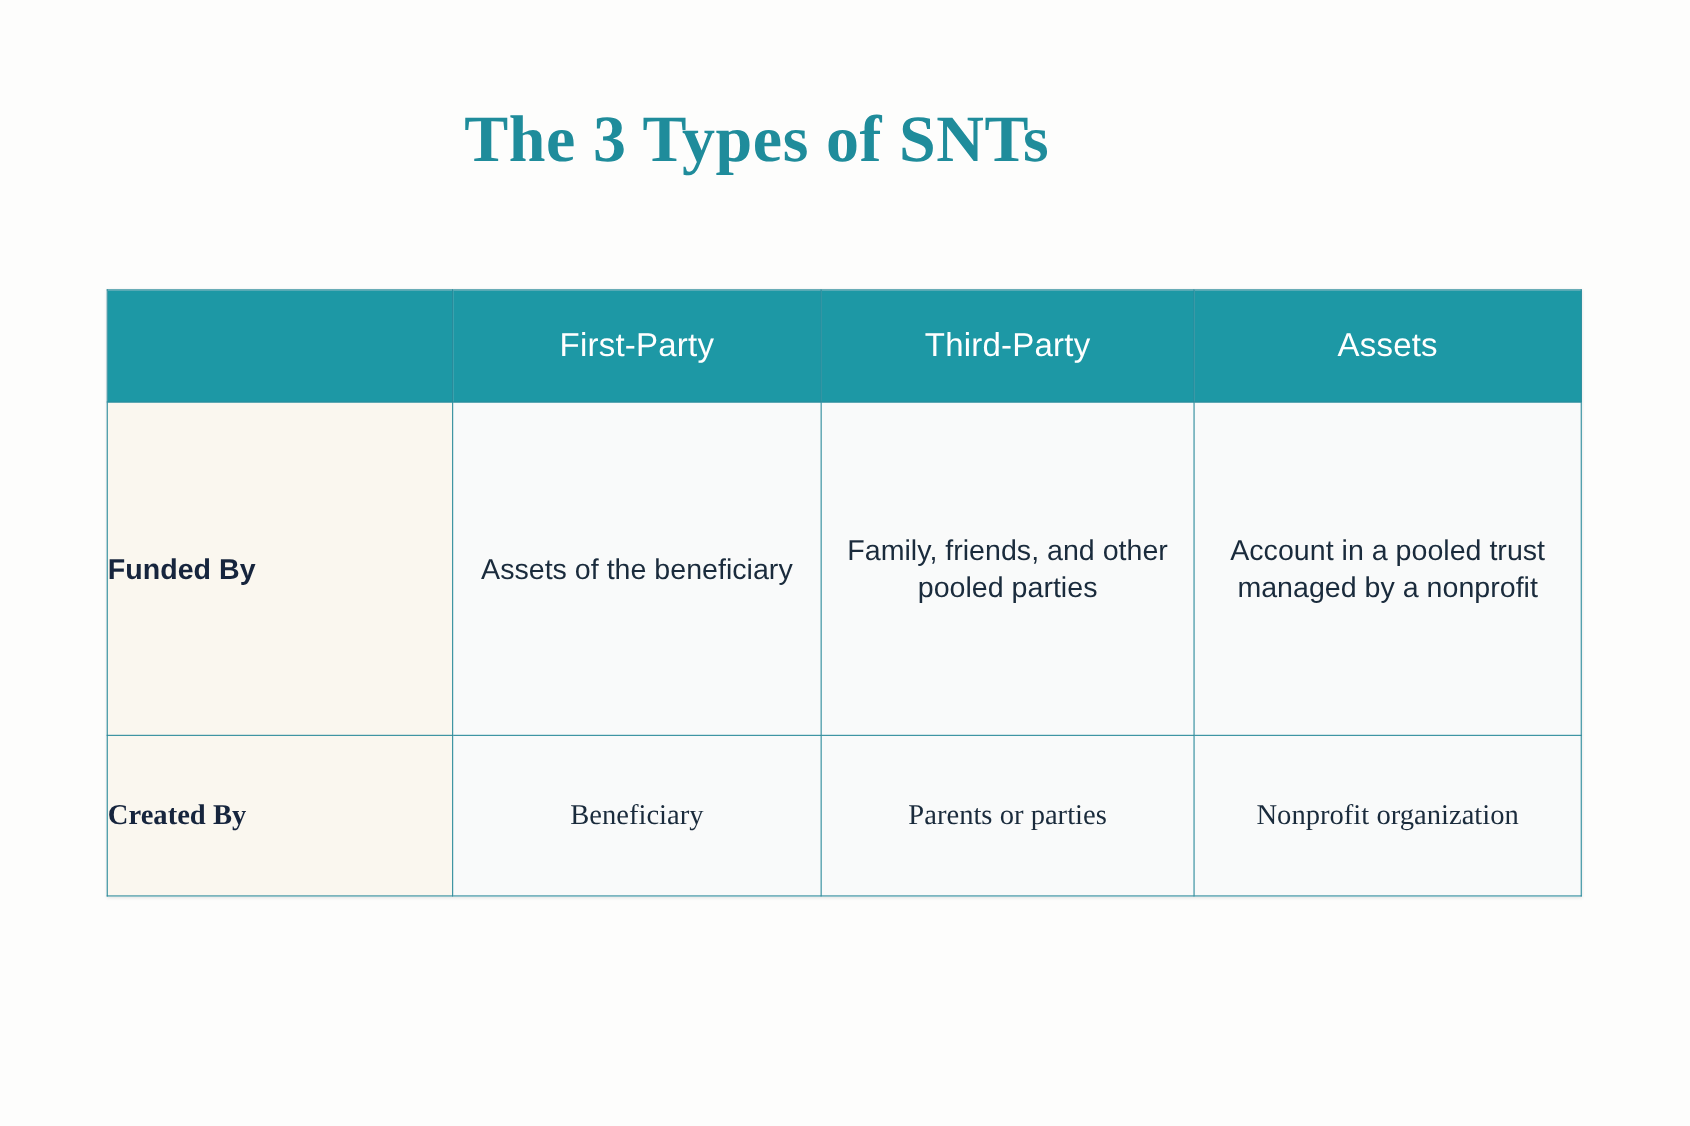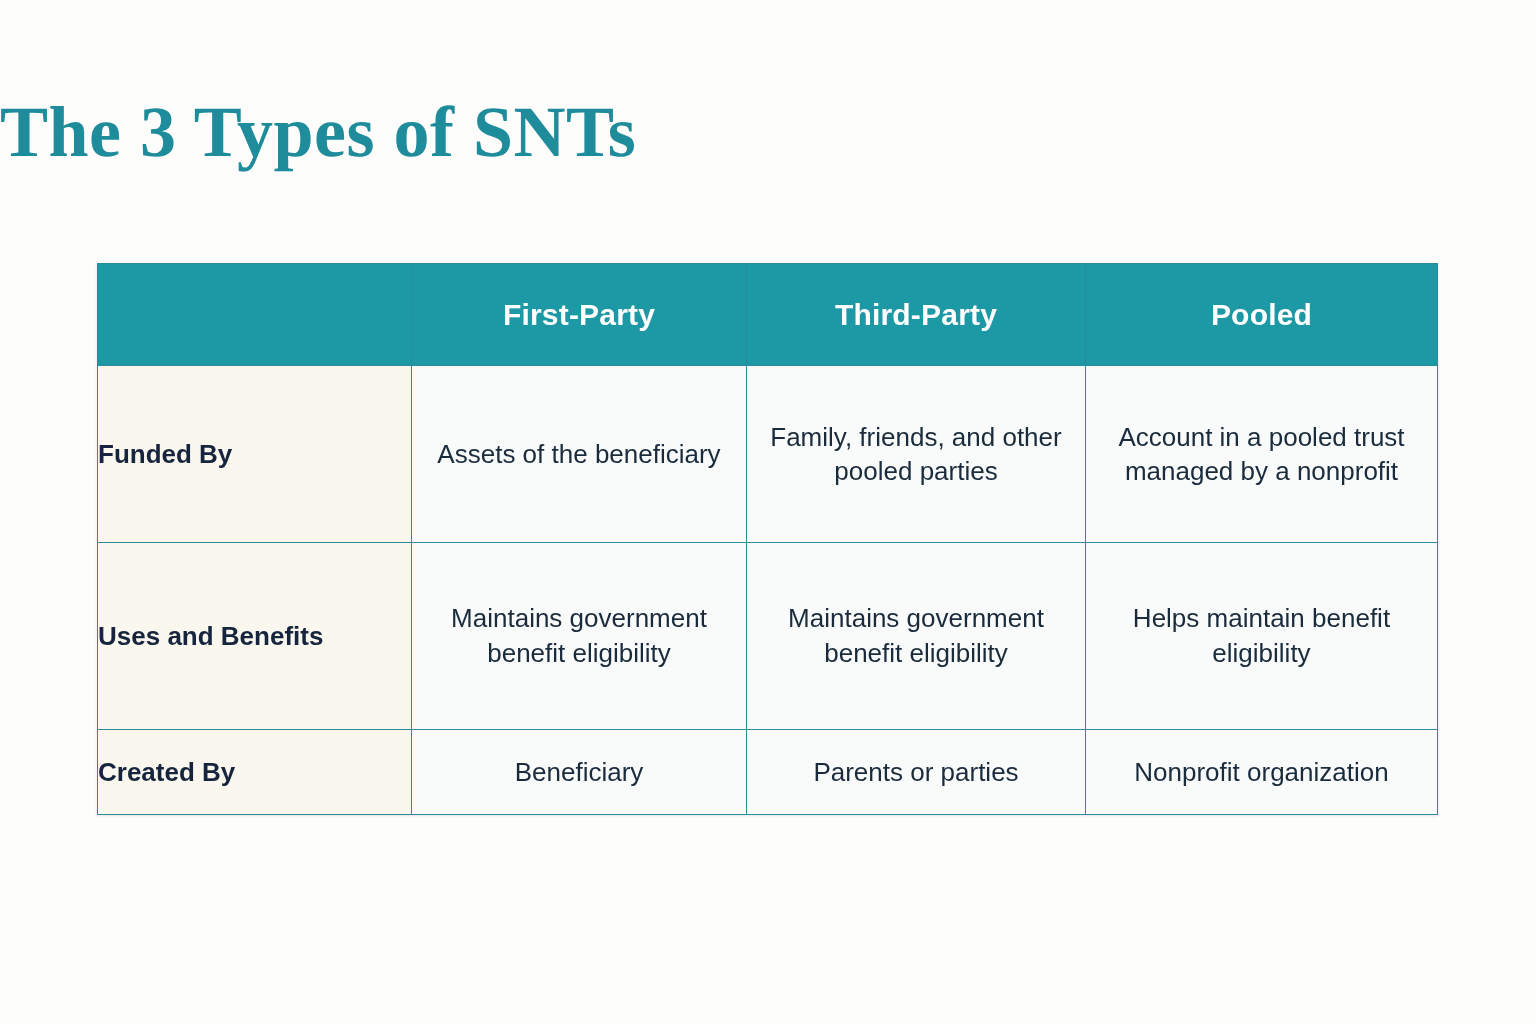--- a/index.html
+++ b/index.html
@@ -20,23 +20,24 @@
     inset: 0;
     background: #fdfdfc;
   }
 
   
   .title {
     position: absolute;
     left: 0;
     top: 96px;
     width: 1536px;
+    text-align: center;
     font-family: "Liberation Serif", "DejaVu Serif", serif;
     font-weight: 700;
-    font-size: 72px;
+    font-size: 60px;
     line-height: 1.0;
     letter-spacing: 0.5px;
     color: #1f8c9b;
     text-rendering: geometricPrecision;
     padding-right: 160px;
     box-sizing: border-box;
   }
 
   
   .table-wrap {
@@ -65,21 +66,21 @@
     border: 1px solid #2b8a9b;
     padding: 0;
     vertical-align: middle;
   }
 
   
   thead tr { height: 102px; }
   thead th {
     background: #1d98a5;
     color: #ffffff;
-    font-weight: 700;
+    font-weight: 400;
     font-size: 30px;
     letter-spacing: 0.2px;
     border-color: #3aa3ad;
     border-bottom-color: #2b8a9b;
   }
   thead th.corner {
     background: #1d98a5;
   }
 
   
@@ -101,21 +102,21 @@
     font-weight: 400;
     font-size: 26px;
     line-height: 1.33;
     text-align: center;
     padding: 6px 14px;
   }
 
   tr.r1 { height: 131px; margin-left: 28px; }
   tr.r2 { height: 138px; }
   tr.r3 { height: 122px; }
-  tr.r4 { height: 63px; }
+  tr.r4 { height: 63px; font-family: Liberation Serif, serif; }
 </style>
 </head>
 <body>
 
 <div class="page">
 
   <div class="title">The 3 Types of SNTs</div>
 
   <div class="table-wrap">
     <table class="snt">
@@ -123,35 +124,29 @@
         <col class="c0">
           <col class="c1">
           <col class="c2">
           <col class="c3">
       </colgroup>
       <thead>
         <tr>
           <th class="corner"></th>
           <th>First-Party</th>
           <th>Third-Party</th>
-          <th>Pooled</th>
+          <th>Assets</th>
         </tr>
       </thead>
       <tbody>
         <tr class="r1">
           <td class="rowlabel">Funded By</td>
           <td class="datacell">Assets of the beneficiary</td>
           <td class="datacell">Family, friends, and other pooled parties</td>
           <td class="datacell">Account in a pooled trust managed by a nonprofit</td>
-        </tr>
-        <tr class="r2">
-          <td class="rowlabel">Uses and Benefits</td>
-          <td class="datacell">Maintains government benefit eligibility</td>
-          <td class="datacell">Maintains government benefit eligibility</td>
-          <td class="datacell">Helps maintain benefit eligibility</td>
         </tr>
         <tr class="r4">
           <td class="rowlabel">Created By</td>
           <td class="datacell">Beneficiary</td>
           <td class="datacell">Parents or parties</td>
           <td class="datacell">Nonprofit organization</td>
         </tr>
       </tbody>
     </table>
   </div>

